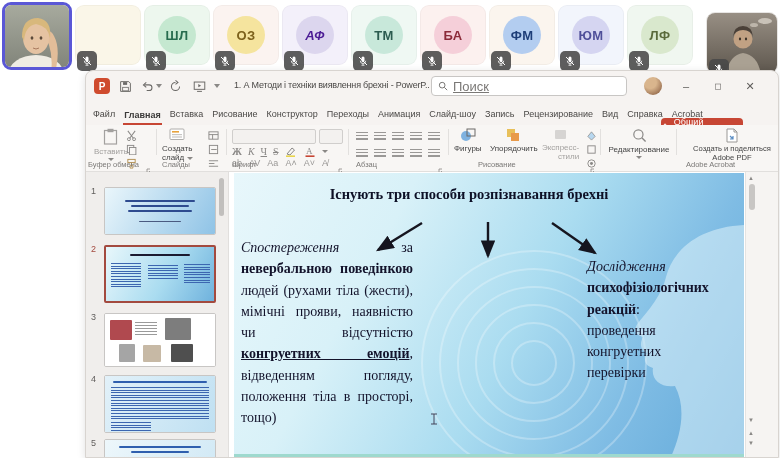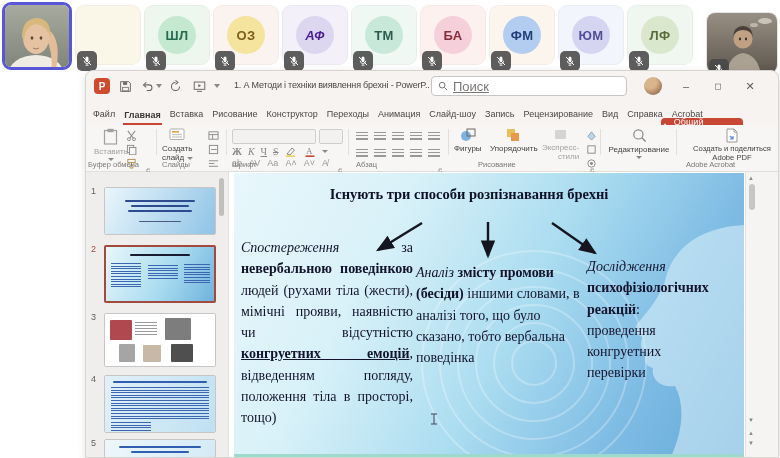--- a/index.html
+++ b/index.html
@@ -555,23 +555,20 @@
               </marker>
             </defs>
           <line x1="188" y1="50" x2="144" y2="77" stroke="#15151f" stroke-width="2.4" marker-end="url(#ah)"></line>
           <line x1="254" y1="49" x2="254" y2="83" stroke="#15151f" stroke-width="2.4" marker-end="url(#ah)"></line>
           <line x1="318" y1="50" x2="361" y2="80" stroke="#15151f" stroke-width="2.4" marker-end="url(#ah)"></line>
         </svg>
 
         <div class="txtcol" style="left:7px;top:64px;width:172px;text-align:justify;">
           <span class="it">Спостереження</span><span> за </span><span class="bd">невербальною поведінкою</span><span> людей (рухами тіла (жести), мімічні прояви, наявністю чи відсутністю </span><span class="bu">конгруетних емоцій</span><span>, відведенням погляду, положення тіла в просторі, тощо)</span>
         </div>
-        <div class="txtcol" style="left:182px;top:89px;width:168px;">
-          <span class="it">Аналіз </span><span class="bd">змісту промови (бесіди)</span><span> іншими словами, в аналізі того, що було сказано, тобто вербальна поведінка</span>
-        </div>
         <div class="txtcol" style="left:353px;top:83px;width:124px;">
           <span class="it">Дослідження </span><span class="bd">психофізіологічних реакцій</span><span>: проведення конгруетних перевірки</span>
         </div>
 
         <svg style="position:absolute;left:196px;top:240px" width="8" height="12" viewBox="0 0 8 12">
           <path d="M1 1 h6 M4 1 v10 M1 11 h6" stroke="#44445a" stroke-width="1" fill="none"></path>
         </svg>
         <div class="tealstrip"></div>
       </div>
 

